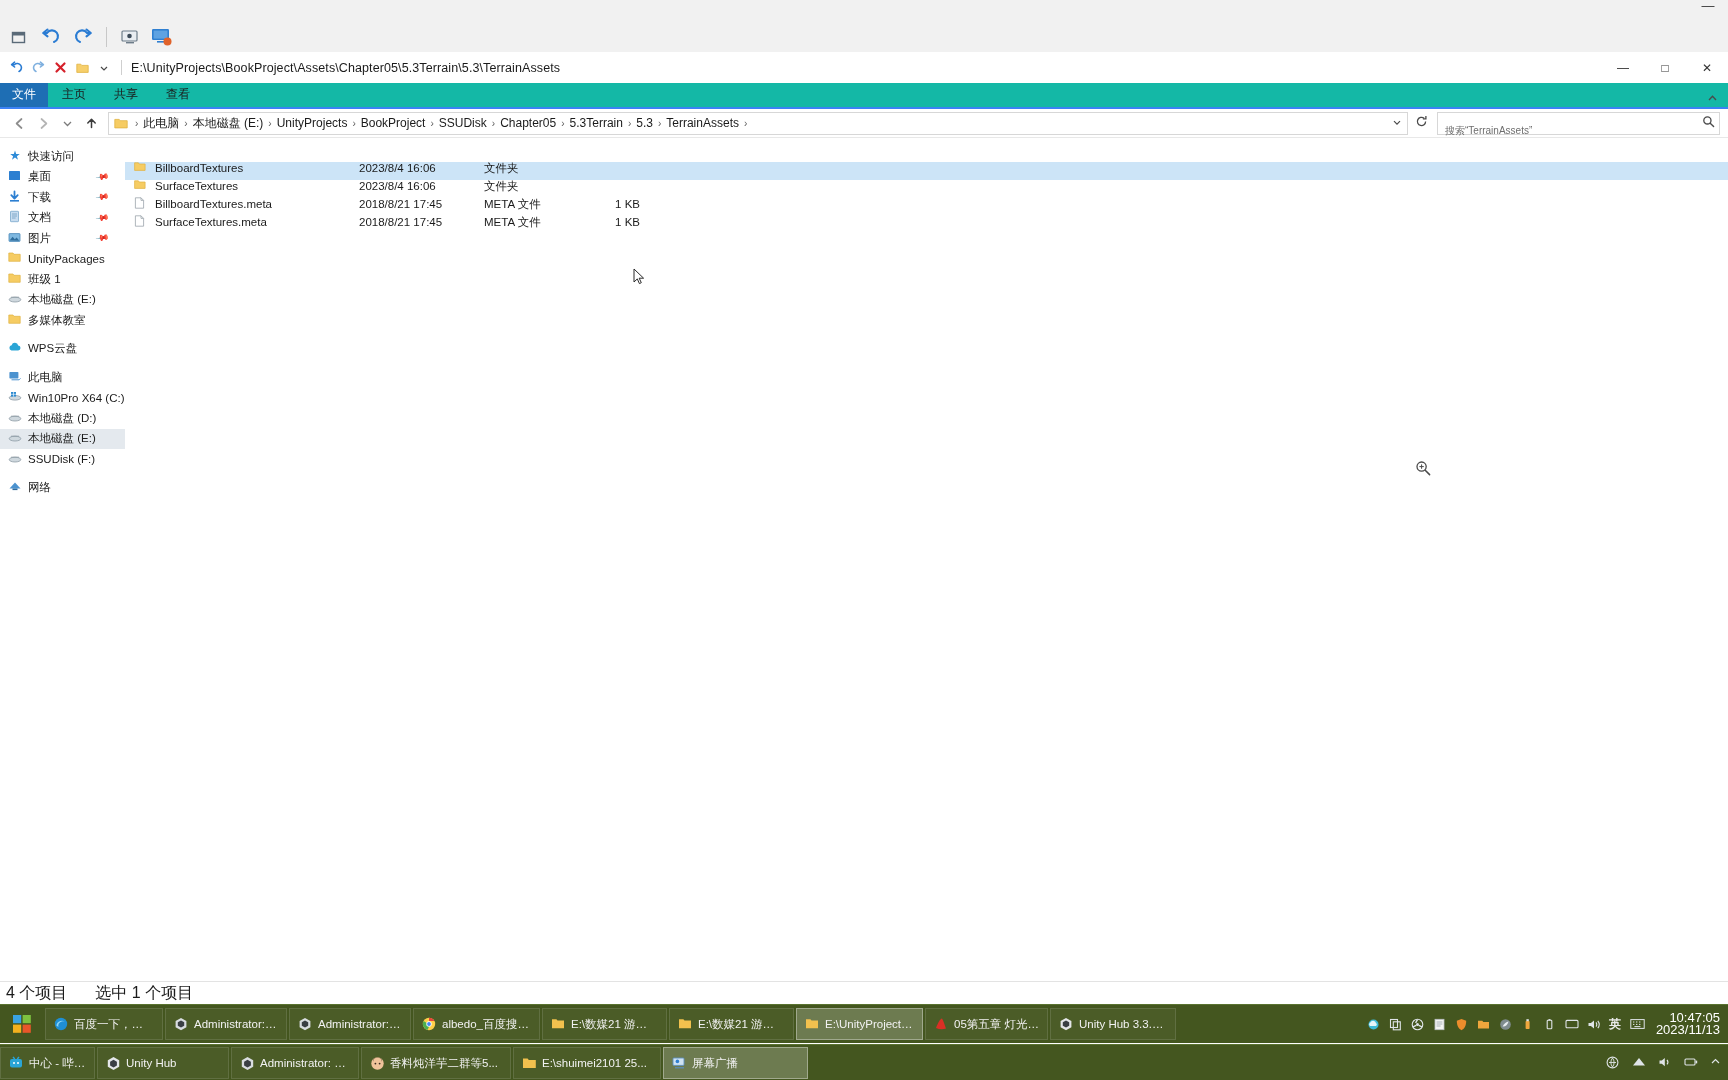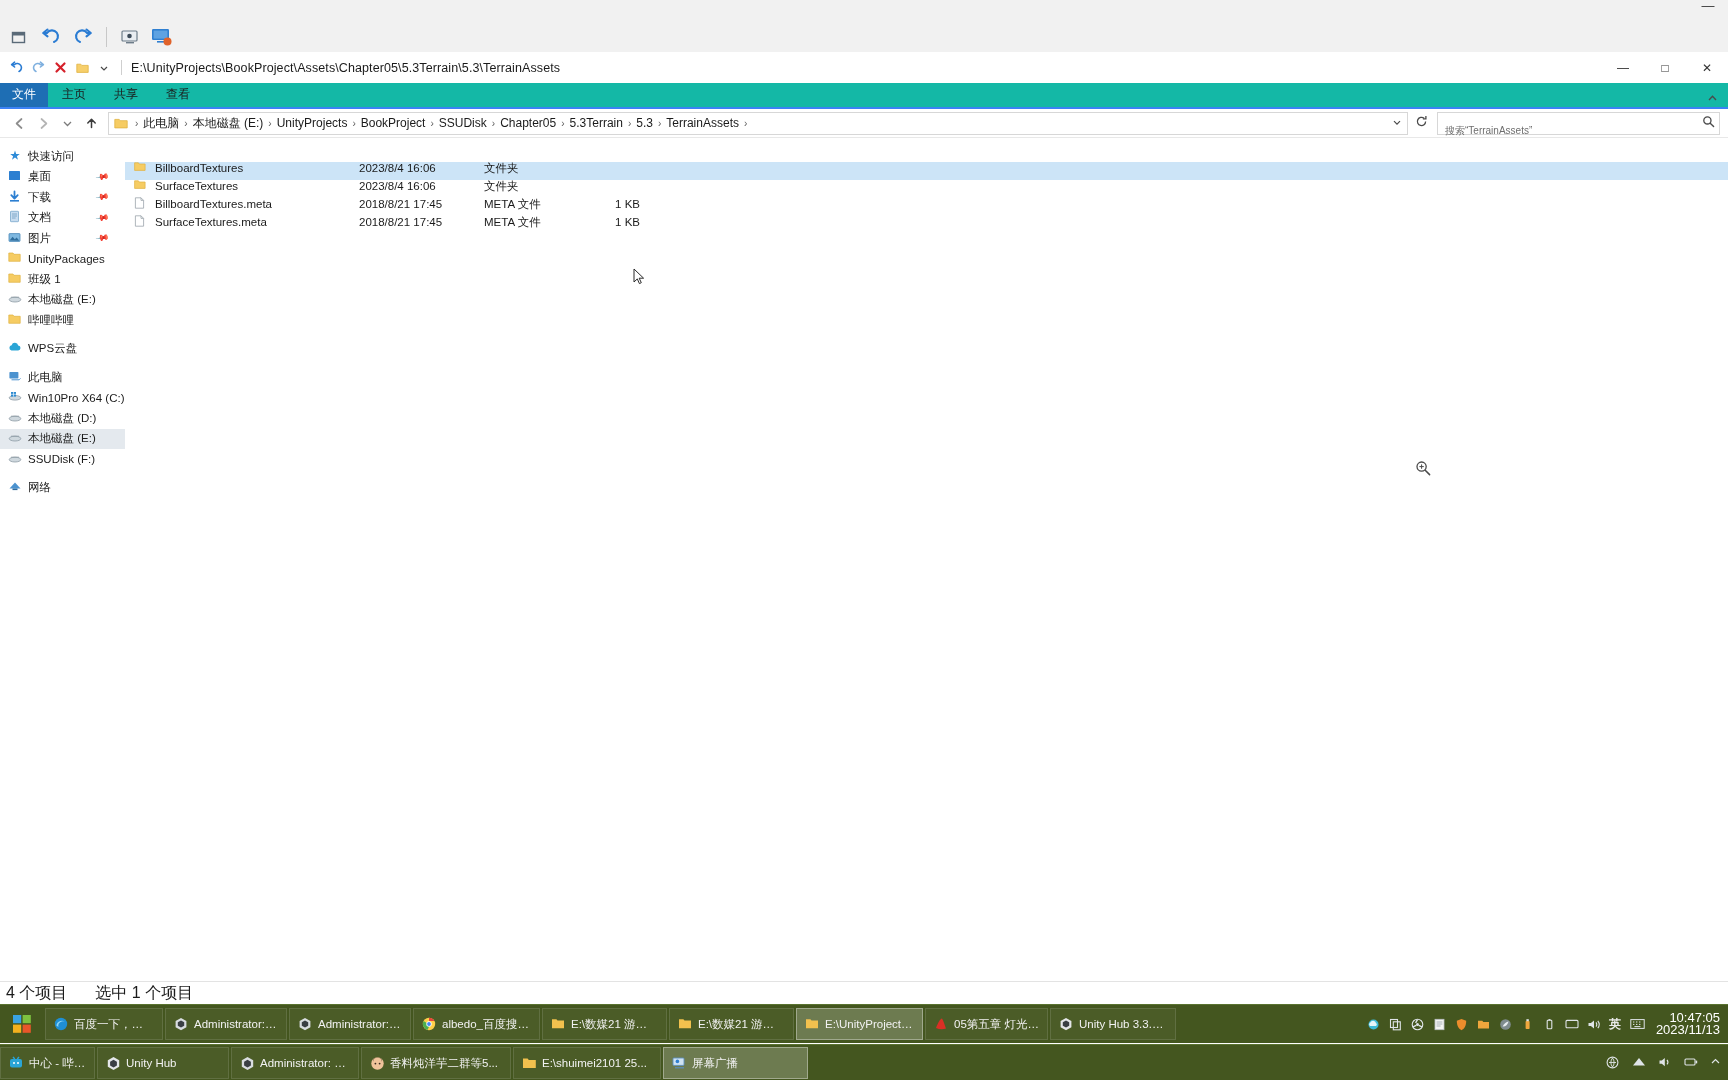--- a/index.html
+++ b/index.html
@@ -442,21 +442,21 @@
           </span>
           <span class="lbl">本地磁盘 (E:)</span>
         </div>
 
         <div class="nav-item">
           <span class="ico">
             <svg width="13" height="12" viewBox="0 0 13 12">
                 <path d="M0.8 2 h4.2 l1 1.3 h6.2 v7 h-11.4 z" fill="#f6cc63" stroke="#e0b241" stroke-width="0.7"></path>
               </svg>
           </span>
-          <span class="lbl">哔哩哔哩</span>
+          <span class="lbl">多媒体教室</span>
         </div>
 
         <div class="nav-gap"></div>
 
         <div class="nav-item">
           <span class="ico">
             <svg width="14" height="12" viewBox="0 0 14 12">
                 <path d="M3.4 9.4 A2.6 2.6 0 0 1 3.6 4.3 A3.4 3.4 0 0 1 10.2 4.6 A2.4 2.4 0 0 1 10 9.4 Z" fill="#2aa5d6"></path>
               </svg>
           </span>

